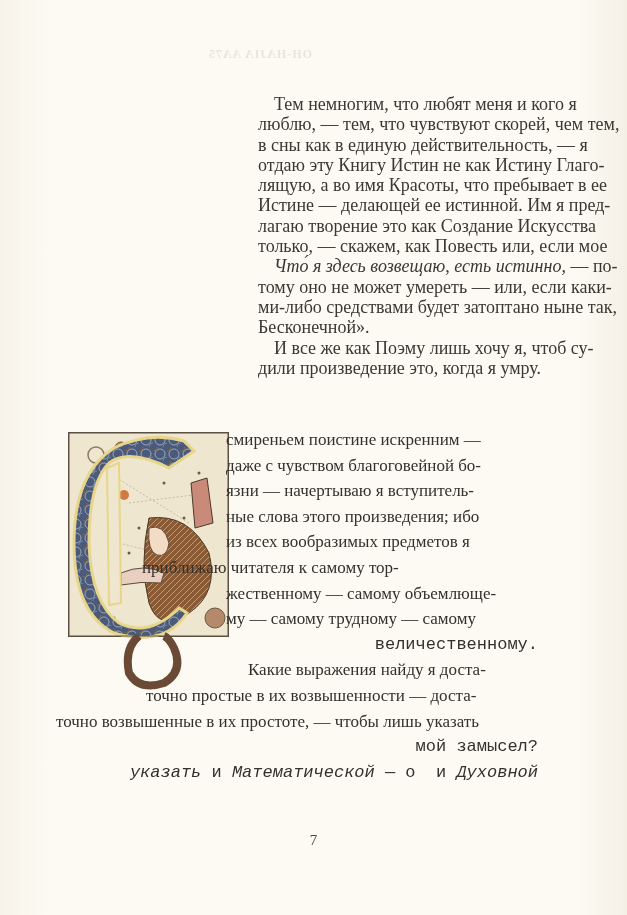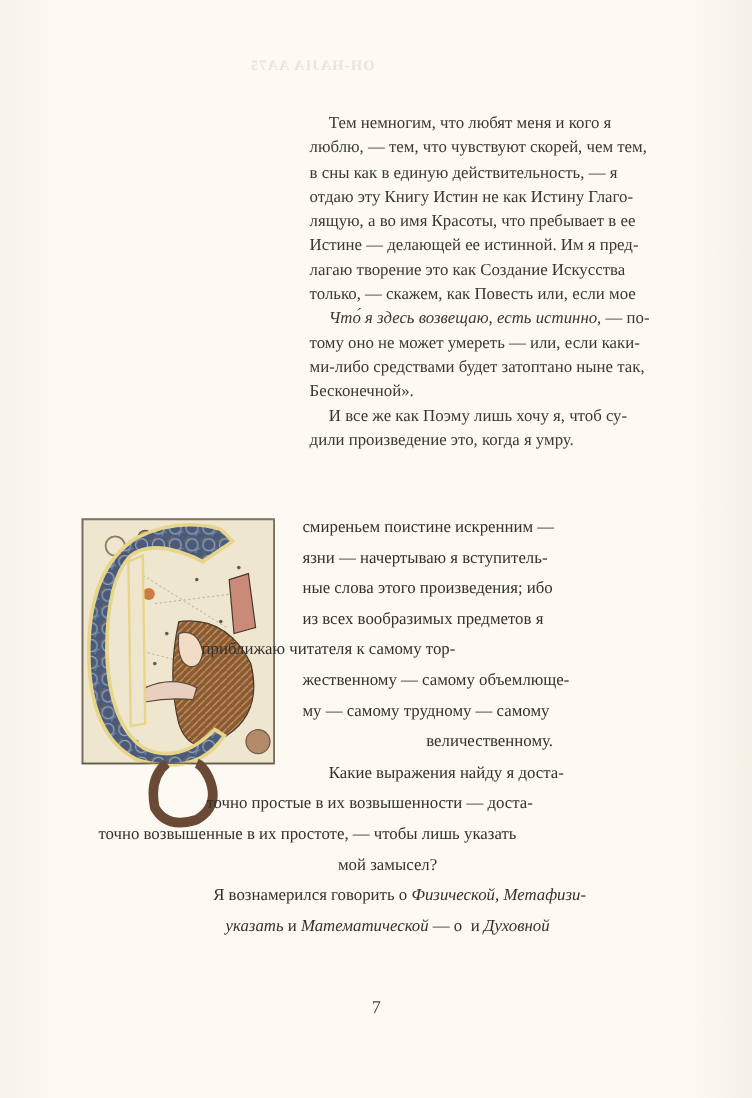--- a/index.html
+++ b/index.html
@@ -11,32 +11,32 @@
     position:relative;
   }
   .page { position:absolute; inset:0; background:linear-gradient(90deg,#f7f3ea 0%,#fcfaf3 8%,#fcfaf3 92%,#f4f0e6 100%); }
   .bleed {
     position:absolute; top:47px; left:190px; width:140px;
     font-family:"Liberation Serif",serif; font-size:12px; font-weight:bold;
     letter-spacing:1px; color:#e9e5dc; transform:scaleX(-1); text-align:center;
   }
   .epigraph {
     position:absolute; left:258px; top:94px; width:282px;
-    font-family:"Liberation Serif",serif; font-size:14px; line-height:20.3px;
+    font-family:"Liberation Serif",serif; font-size:18px; line-height:20.3px;
     color:#3b3733; text-align:justify;
   }
   .ep-line { display:block; height:20.3px; white-space:nowrap; overflow:visible; }
   .just { display:flex; justify-content:space-between; }
   .main {
-    position:absolute; left:82px; top:427px; width:482px;
-    font-family:"Liberation Serif",serif; font-size:14px; line-height:25.6px;
+    position:absolute; left:56px; top:427px; width:482px;
+    font-family:"Liberation Serif",serif; font-size:17px; line-height:25.6px;
     color:#34302c;
   }
   .row { height:25.6px; white-space:nowrap; display:flex; justify-content:space-between; }
-  .row.left { justify-content:center; }
+  .row.left { justify-content:flex-end;font-family:Liberation Mono, monospace; }
   .dropcap {
     position:absolute; left:68px; top:432px; width:159px; height:203px;
     border:1px solid #5a5043; background:#efe6cf; overflow:visible;
   }
   .pagenum {
     position:absolute; top:832px; left:0; width:627px; text-align:center;
     font-family:"Liberation Serif",serif; font-size:15px; color:#4a4642;
   }
   i, em { font-style:italic; }
 </style>
@@ -109,20 +109,23 @@
       <path d="M70 203 Q55 215 60 240 Q70 258 95 250 Q115 238 105 215 Q100 205 95 203" fill="none" stroke="#6a4a34" stroke-width="8"></path>
       <rect x="0" y="0" width="159" height="203" fill="none" stroke="#5a5043" stroke-width="1"></rect>
     </svg>
   </div>
 
   <div class="main">
     <div class="row" style="padding-left:170px">
         <span>смиреньем поистине искренним —</span>
       </div>
     <div class="row" style="padding-left:170px">
+        <span>даже с чувством благоговейной бо-</span>
+      </div>
+    <div class="row" style="padding-left:170px">
         <span>язни — начертываю я вступитель-</span>
       </div>
     <div class="row" style="padding-left:170px">
         <span>ные слова этого произведения; ибо</span>
       </div>
     <div class="row" style="padding-left:170px">
         <span>из всех вообразимых предметов я</span>
       </div>
     <div class="row" style="padding-left:86px">
         <span>приближаю читателя к самому тор-</span>
@@ -141,23 +144,19 @@
       </div>
     <div class="row" style="padding-left:90px">
         <span>точно простые в их возвышенности — доста-</span>
       </div>
     <div class="row">
         <span>точно возвышенные в их простоте, — чтобы лишь указать</span>
       </div>
     <div class="row left">
         <span>мой замысел?</span>
       </div>
-    <div class="row left" style="padding-left:20px">
-      <span style="white-space:pre">Я вознамерился говорить о </span>
-        <i>Физической, Метафизи-</i>
-    </div>
     <div class="row left" style="white-space:pre">
       <i>указать</i><span> и </span><i>Математической</i><span> — о </span><span> и </span><i>Духовной</i>
     </div>
   </div>
 
   <div class="pagenum">7</div>
 </div>
 
 </body></html>

